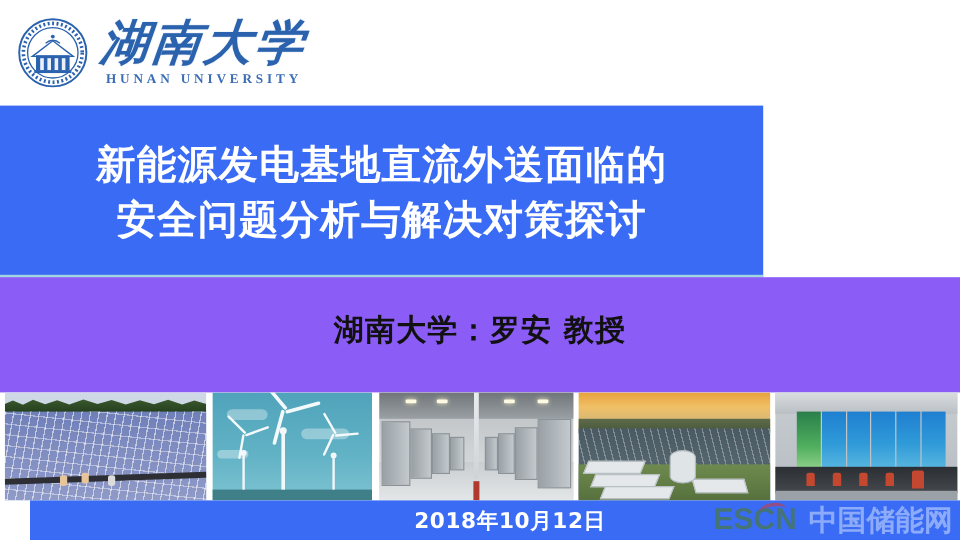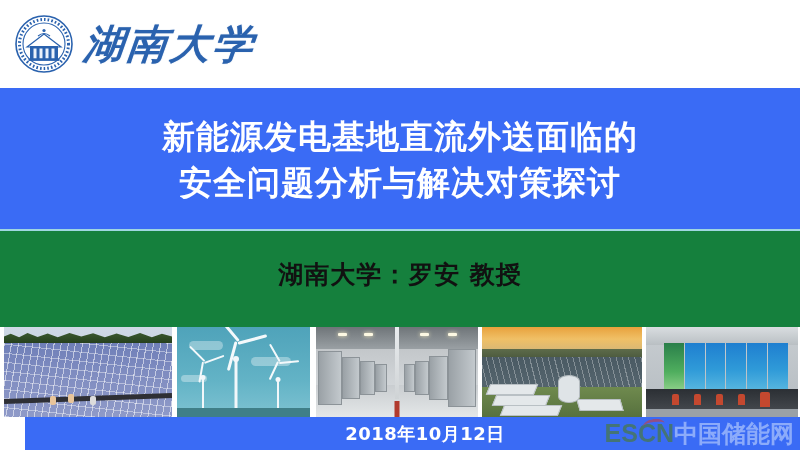--- a/index.html
+++ b/index.html
@@ -28,39 +28,39 @@
     text-shadow:0 0 1px rgba(42,98,174,.45);
   }
   .logo-cn-en{
     font-family:"Liberation Serif","DejaVu Serif",serif;
     font-size:11px;letter-spacing:3.2px;color:#3a6db5;margin-top:4px;
     font-weight:600;
   }
 
   
   .title-band{
-    position:absolute;left:0;top:88px;width:800px;height:143px;
+    position:absolute;left:0;top:88px;width:636px;height:143px;
     background:#3a6bf5;
     display:flex;flex-direction:column;align-items:center;justify-content:center;
     box-sizing:border-box;
   }
   .title-band:after{
     content:"";position:absolute;left:0;bottom:0;width:100%;height:2px;
     background:#9fd6e0;
   }
   .title-line{
     color:#ffffff;font-weight:700;font-size:33px;line-height:1.38;
     letter-spacing:1px;white-space:nowrap;
     font-family:"DejaVu Sans","Liberation Sans",sans-serif;
   }
 
   
   .subtitle-area{
     position:absolute;left:0;top:231px;width:800px;height:96px;
-    background:#15803d;display:flex;flex-direction:column;
+    background:#8b5cf6;display:flex;flex-direction:column;
     align-items:center;justify-content:center;
   }
   .presenter{
     color:#111111;font-weight:700;font-size:25px;letter-spacing:1px;
     white-space:nowrap;font-family:"DejaVu Sans","Liberation Sans",sans-serif;
     margin-bottom:10px;
   }
   .center-name{
     color:#111111;font-weight:700;font-size:21px;letter-spacing:3px;
     white-space:nowrap;font-style:italic;
@@ -164,21 +164,21 @@
     font-family:"Liberation Sans","DejaVu Sans",sans-serif;
     font-weight:700;font-size:25px;color:#4d7c0f;letter-spacing:0px;
     position:relative;
   }
   .wm-swoosh{
     position:absolute;left:38px;top:1px;width:22px;height:9px;
     border-top:3px solid #d8392c;border-radius:60% 60% 0 0;transform:rotate(-8deg);
   }
   .wm-cn{
     font-family:"DejaVu Sans","Liberation Sans",sans-serif;
-    font-weight:700;font-size:24px;color:#cfe0ff;margin-left:0;letter-spacing:0px;
+    font-weight:700;font-size:24px;color:#cfe0ff;margin-left:10px;letter-spacing:0px;
   }
 </style>
 </head>
 <body>
 
 <div class="slide">
 
   <div class="header">
     <div class="logo-wrap">
       <div class="emblem">
@@ -192,20 +192,21 @@
           <rect x="25.5" y="34.5" width="3" height="10" fill="#eaf1fb"></rect>
           <rect x="31.5" y="34.5" width="3" height="10" fill="#eaf1fb"></rect>
           <rect x="37.5" y="34.5" width="3" height="10" fill="#eaf1fb"></rect>
           <rect x="14.5" y="44.5" width="31" height="2.4" fill="#2a62ae"></rect>
           <path d="M24 22 q6 -5 12 0" fill="none" stroke="#2a62ae" stroke-width="1.1"></path>
           <circle cx="30" cy="16.5" r="1.6" fill="#2a62ae"></circle>
         </svg>
       </div>
       <div class="logo-cn">
         <div class="logo-cn-chars">湖南大学</div>
+        <div class="logo-cn-en">HUNAN UNIVERSITY</div>
       </div>
     </div>
   </div>
 
   <div class="title-band">
     <div class="title-line">新能源发电基地直流外送面临的</div>
     <div class="title-line">安全问题分析与解决对策探讨</div>
   </div>
 
   <div class="subtitle-area">

